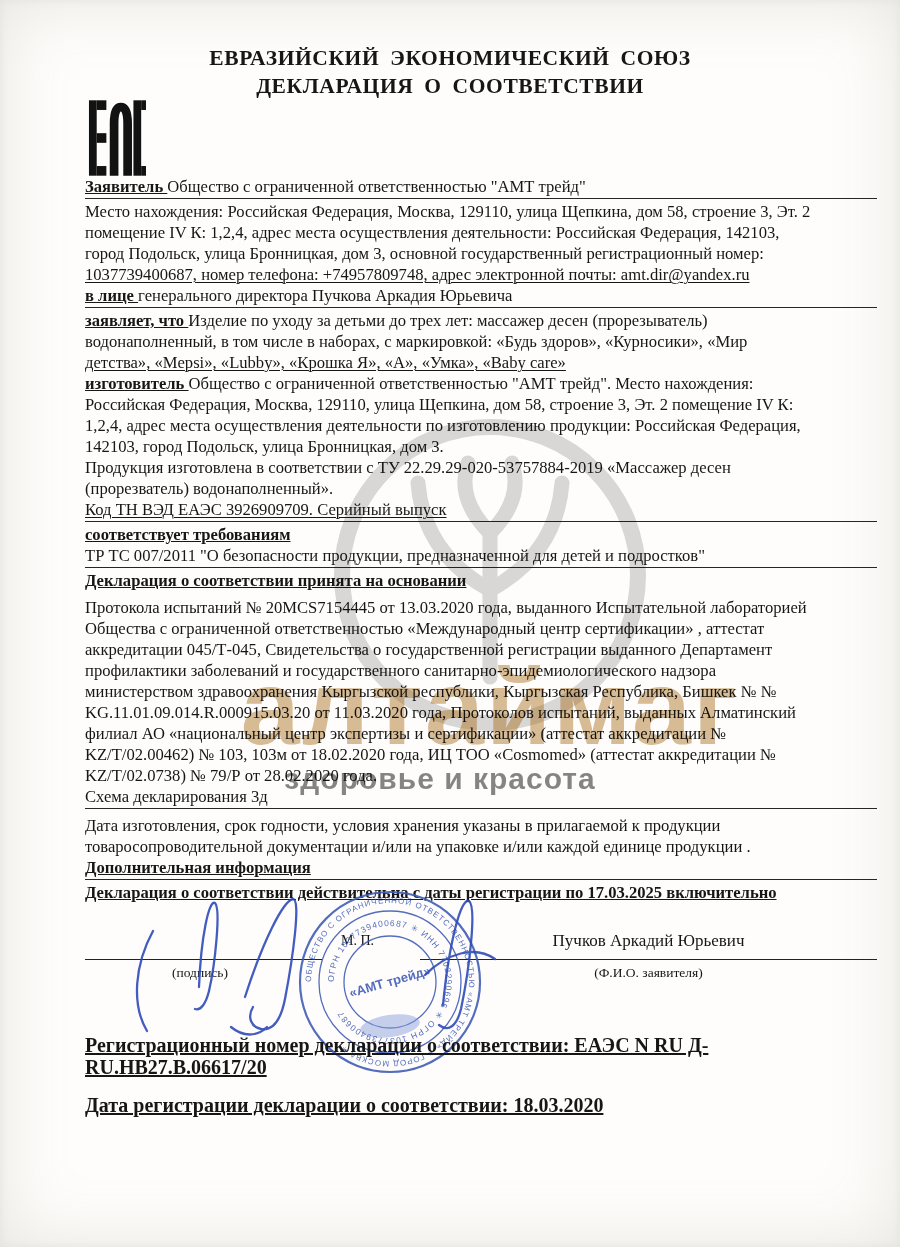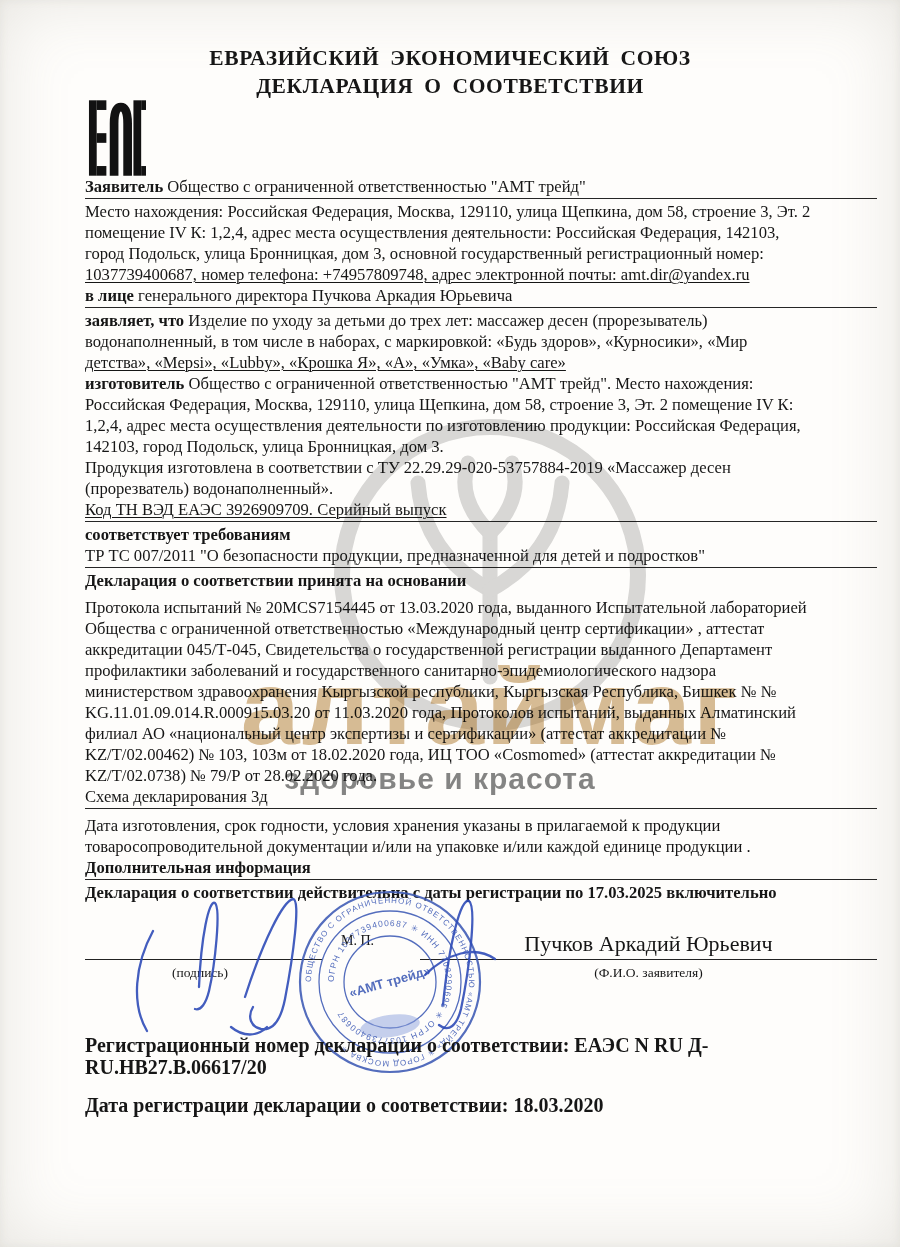--- a/index.html
+++ b/index.html
@@ -8,33 +8,33 @@
     background:#fefdfb; overflow:hidden;
     font-family:"Liberation Serif","DejaVu Serif",serif; color:#161616;
     box-shadow: inset 0 0 70px rgba(140,135,118,.20), inset 0 0 10px rgba(150,145,130,.12);
   }
   .doc-header{ position:absolute; left:0; top:44px; width:100%; text-align:center;
     font-weight:bold; font-size:21.5px; line-height:28px; letter-spacing:.6px; word-spacing:5px; z-index:1;}
   .eac{ position:absolute; left:88px; top:99px; z-index:1;}
   .content{ position:absolute; left:85px; top:176px; width:737px; font-size:16.6px; z-index:1;}
   .para{margin:0;}
   .line{ line-height:21px; }
-  .b{ font-weight:bold; }
+  .b{ font-weight:bold;text-decoration:underline; }
   .u{ text-decoration:underline; text-decoration-thickness:1.3px; text-underline-offset:2px; }
   .mt6{ margin-top:6px; }
   .rule{ border-top:1.7px solid #262626; width:792px; height:0; margin:1px 0 2px 0; }
   
   .sig-area{ position:relative; height:128px; }
   .sig-line{ position:absolute; top:56px; border-top:1.4px solid #222; }
   .sig-line.left{ left:0; width:237px; }
   .sig-line.right{ left:335px; width:457px; }
   .sig-label{ position:absolute; top:62px; font-size:13.5px; text-align:center; }
   .sig-label.left{ left:35px; width:160px; }
   .sig-label.right{ left:335px; width:457px; }
-  .sig-name{ position:absolute; top:28px; left:335px; width:457px; text-align:center; font-size:22px; }
+  .sig-name{ position:absolute; top:28px; left:335px; width:457px; text-align:center; font-size:17px; }
   .mp{ position:absolute; top:30px; left:256px; font-size:14px; }
   .stamp-svg{ position:absolute; left:212px; top:-14px; z-index:6; opacity:.88; }
   .sign-svg{ position:absolute; left:28px; top:-24px; z-index:7; }
   .footer{ position:absolute; left:85px; top:1034px; width:760px; font-size:20px; z-index:1;}
   .footer .line{ line-height:22px; }
   .mt16{ margin-top:16px; }
   
   .watermark{ position:absolute; inset:0; z-index:5; pointer-events:none; mix-blend-mode:multiply; }
   .wm-logo{ position:absolute; left:330px; top:415px; opacity:.34; }
   .wm-brand{ position:absolute; left:150px; top:652px; width:680px; text-align:center;

